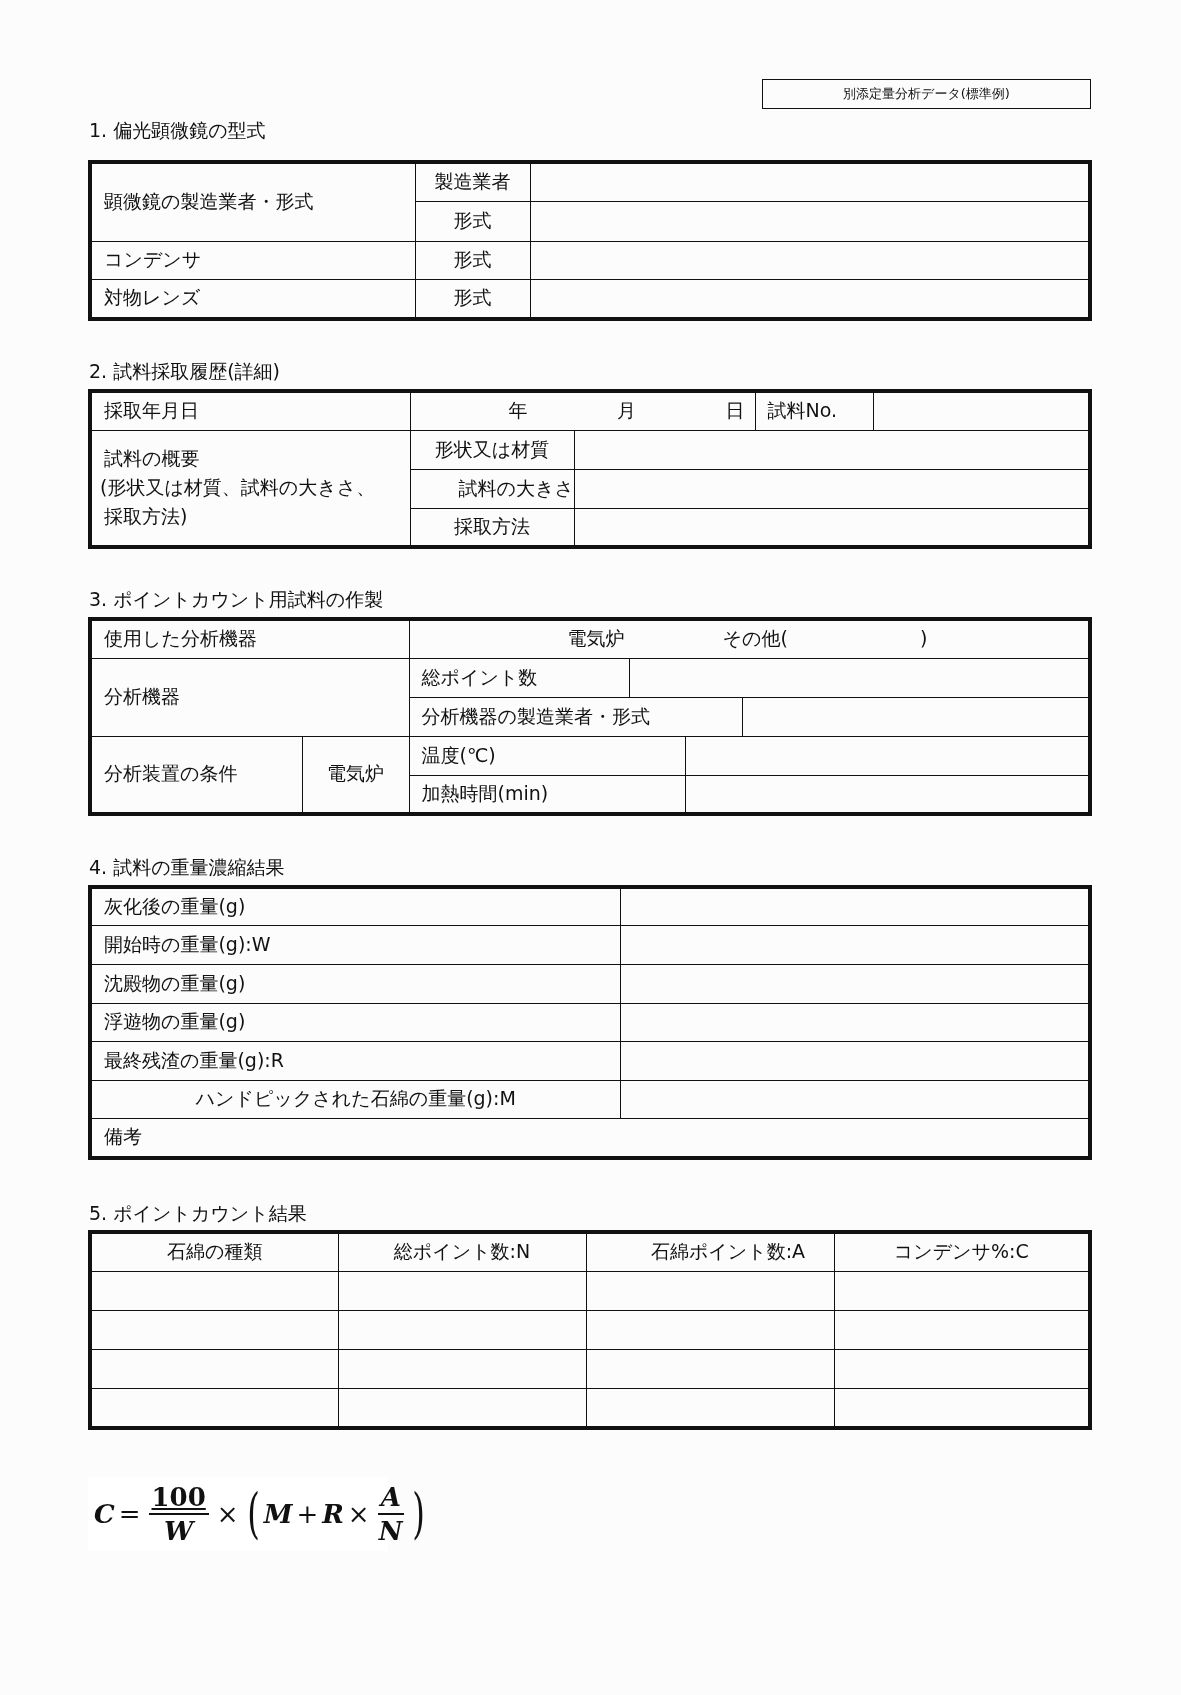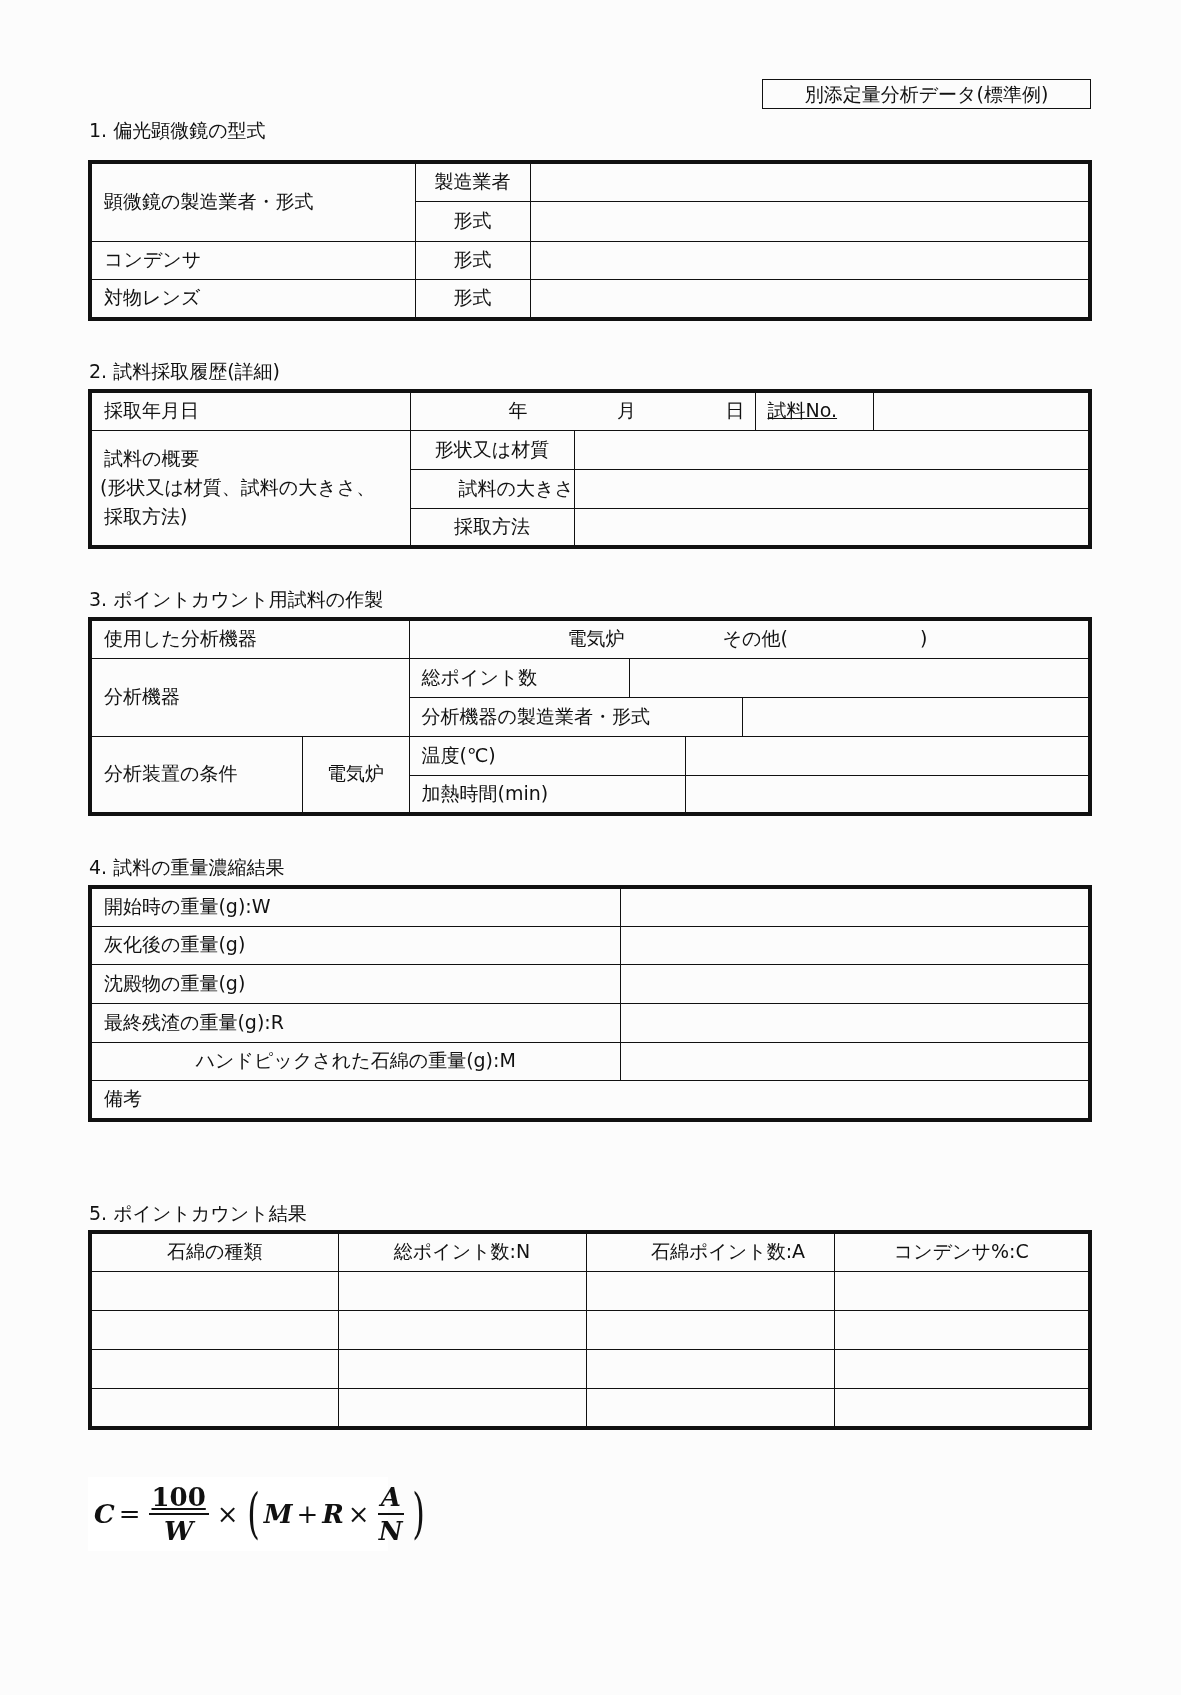--- a/index.html
+++ b/index.html
@@ -1,19 +1,19 @@
 <!DOCTYPE html>
 <html><head>
 <meta charset="utf-8">
 <style>
   html, body { margin:0; padding:0; background:#fcfcfc; }
   body { width:1181px; height:1695px; position:relative; overflow:hidden;
          font-family:"DejaVu Sans", sans-serif; color:#111; font-size:19px; }
   .doc-label { position:absolute; left:762px; top:79px; width:327px; height:28px;
-               border:1.5px solid #111; text-align:center; line-height:28px; font-size:19px; box-sizing:content-box; }
+               border:1.5px solid #111; text-align:center; line-height:28px; font-size:13px; box-sizing:content-box; }
   .heading { position:absolute; left:89px; font-size:19px; line-height:24px; white-space:nowrap; }
   table.form { position:absolute; border-collapse:collapse; border:4px solid #111; table-layout:fixed; }
   table.form td { border:1.5px solid #111; padding:0 12px; font-size:19px; height:36px; box-sizing:border-box; white-space:nowrap; vertical-align:middle; }
   table.form td.c { text-align:center; padding:0 4px; }
   .formula { position:absolute; left:88px; top:1477px; width:300px; height:74px; background:#fff;
              font-family:"DejaVu Serif", serif; font-weight:bold; font-style:italic; font-size:26px;
              display:flex; align-items:center; padding-left:6px; box-sizing:border-box; }
   .frac { display:inline-flex; flex-direction:column; align-items:center; margin:0 4px; line-height:1; }
   .frac .num { padding:0 3px 3px; border-bottom:2px solid #111; }
   .frac .den { padding-top:3px; }
@@ -68,21 +68,21 @@
   <tbody>
       <tr>
     <td style="height:39px;">採取年月日</td>
     <td colspan="2" style="height:39px; padding:0 10px;">
       <div style="display:flex; justify-content:space-between; padding-left:88px;">
         <span>年</span>
         <span>月</span>
         <span>日</span>
       </div>
     </td>
-    <td style="height:39px;text-decoration:underline;">試料No.</td>
+    <td style="height:39px;">試料No.</td>
     <td style="height:39px;"></td>
   </tr>
   <tr>
     <td rowspan="3" style="line-height:29px;">
       <div>試料の概要</div>
       <div style="margin-left:-4px;">(形状又は材質、試料の大きさ、</div>
       <div>採取方法)</div>
     </td>
     <td class="c" style="height:39px;">形状又は材質</td>
     <td colspan="3" style="height:39px;"></td>
@@ -142,30 +142,34 @@
   </table>
 
 <div class="heading" style="top:855px;">4. 試料の重量濃縮結果</div>
 <table class="form" style="left:88px; top:885px; width:1004px;">
   <colgroup>
       <col style="width:530px">
       <col>
     </colgroup>
   <tbody>
       <tr>
+    <td style="height:38px;">灰化後の重量(g)</td>
+    <td style="height:38px;"></td>
+  </tr>
+  <tr>
     <td style="height:39px;">開始時の重量(g):W</td>
     <td style="height:39px;"></td>
   </tr>
   <tr>
-    <td style="height:38px;">灰化後の重量(g)</td>
-    <td style="height:38px;"></td>
-  </tr>
-  <tr>
     <td style="height:39px;">沈殿物の重量(g)</td>
     <td style="height:39px;"></td>
+  </tr>
+  <tr>
+    <td style="height:38px;">浮遊物の重量(g)</td>
+    <td style="height:38px;"></td>
   </tr>
   <tr>
     <td style="height:39px;margin-top:29px;">最終残渣の重量(g):R</td>
     <td style="height:39px;"></td>
   </tr>
   <tr>
     <td style="height:38px;text-align:center;">ハンドピックされた石綿の重量(g):M</td>
     <td style="height:38px;"></td>
   </tr>
   <tr>

